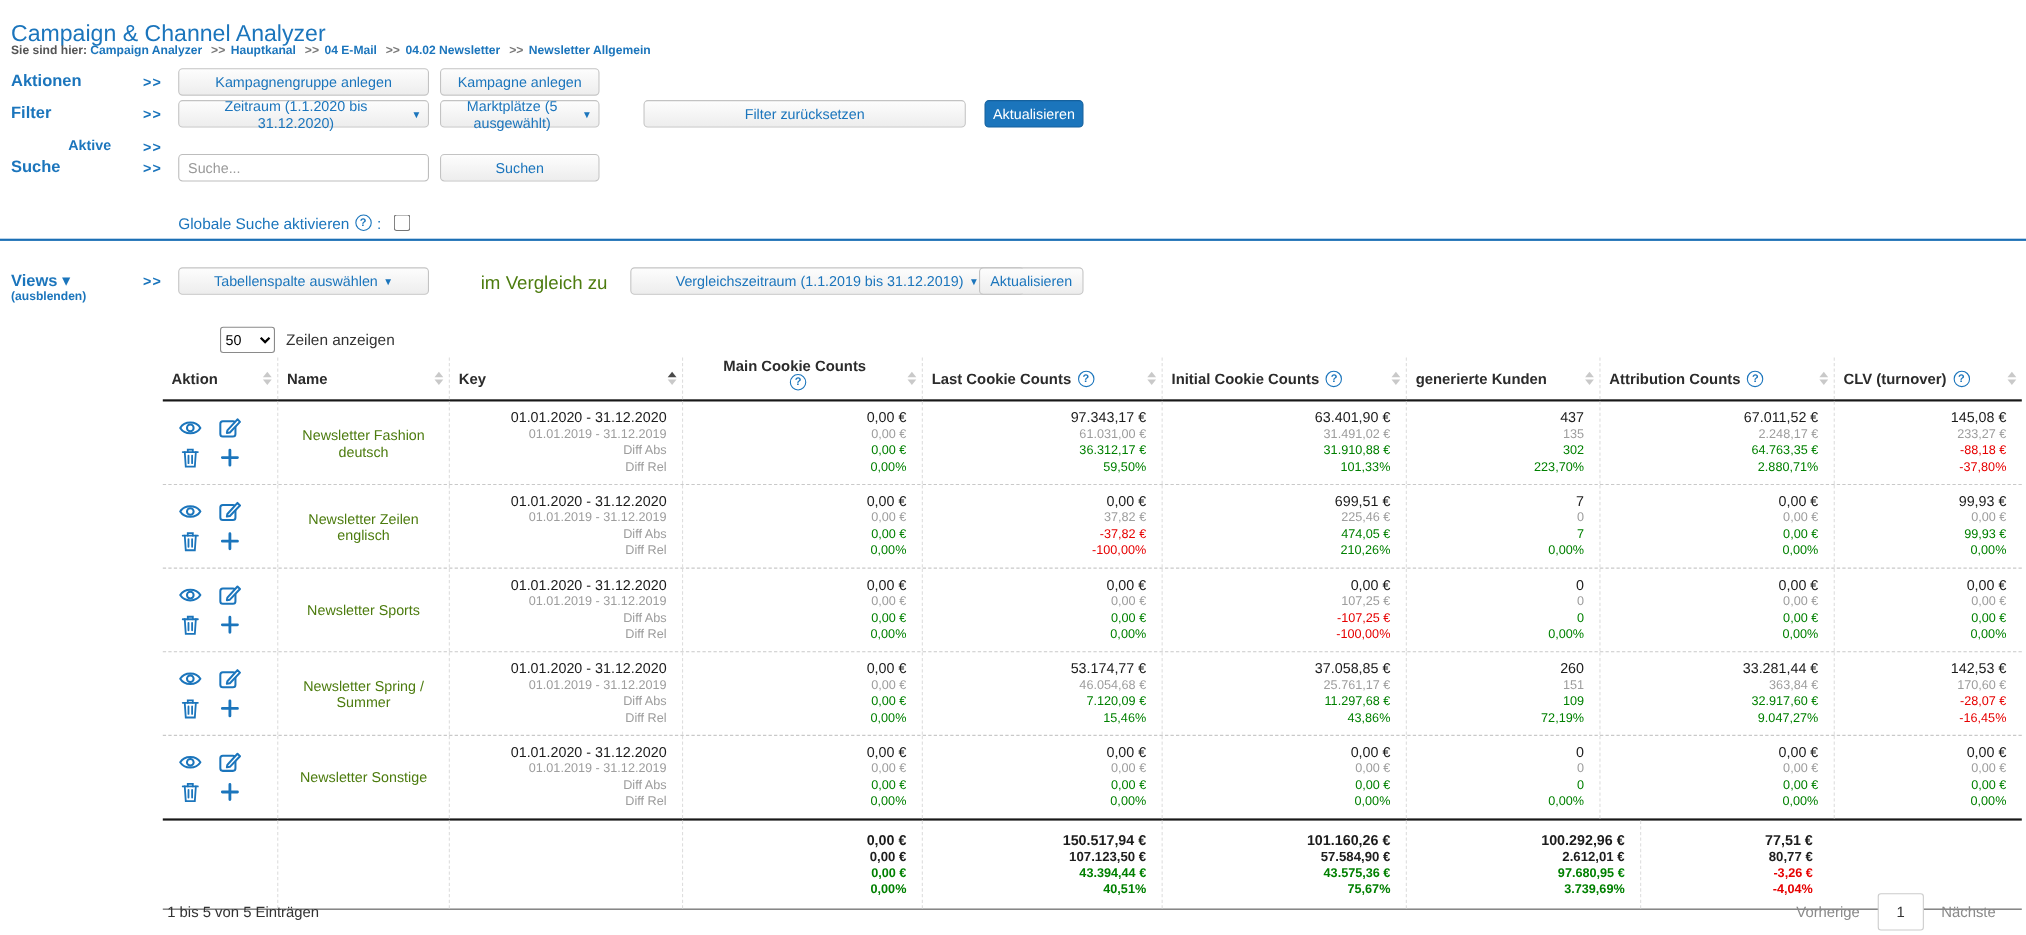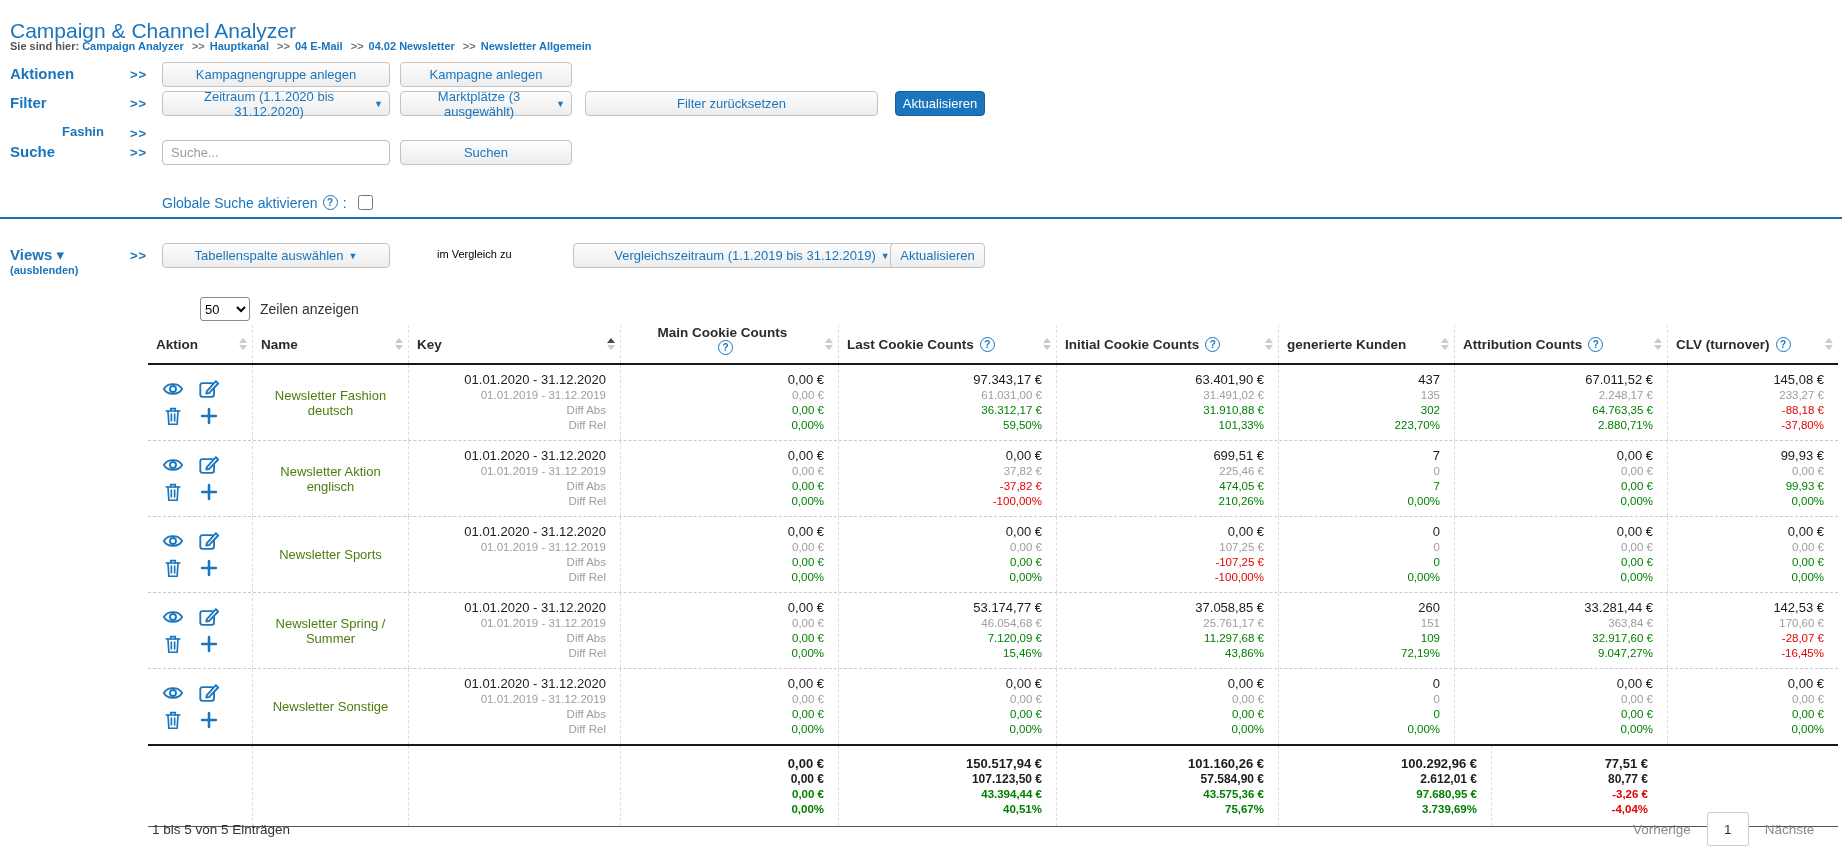--- a/index.html
+++ b/index.html
@@ -21,24 +21,24 @@
   .ctl-label.small{left:62px;font-size:13px;top:5px;}
   .x-arrow{position:absolute;left:130px;top:5px;font-size:13px;font-weight:bold;color:#1b75bc;letter-spacing:1px;}
   .views-sub{position:absolute;left:10px;top:21px;font-size:11px;font-weight:bold;color:#1b75bc;}
 
   .btn{position:absolute;top:0;height:25px;box-sizing:border-box;
        background:linear-gradient(#fdfdfd,#ededed);border:1px solid #c3c3c3;border-radius:4px;
        color:#1b75bc;font-size:13px;font-family:inherit;cursor:pointer;
        display:flex;align-items:center;justify-content:center;gap:5px;padding:0 6px;}
   .btn .caret{font-size:9px;}
   .btn-blue{background:#1b75bc;border-color:#15619d;color:#fff;}
-  .b1{left:162px;width:228px;} .b2{left:400px;width:172px;}
+  .b1{left:162px;width:228px;} .b2{left:400px;width:145px;}
   .b3{left:585px;width:293px;} .b-apply{left:895px;width:90px;}
   .b3v{left:573px;width:358px;} .b-applyv{left:890px;width:95px;}
-  .cmp-label{position:absolute;left:437px;top:5px;font-size:11px;color:#000000;}
+  .cmp-label{position:absolute;left:437px;top:5px;font-size:17px;color:#4d7c0f;}
 
   .search-input{position:absolute;left:162px;top:0;width:228px;height:25px;box-sizing:border-box;
        border:1px solid #bdbdbd;border-radius:4px;padding:0 8px;font-size:13px;font-family:inherit;color:#333;}
   .search-input::placeholder{color:#9a9a9a;}
 
   .global-wrap{position:absolute;left:162px;top:0;display:flex;align-items:center;gap:5px;
        font-size:14px;color:#1b75bc;}
   .help{display:inline-flex;align-items:center;justify-content:center;width:15px;height:15px;
        border:1.5px solid #1b75bc;border-radius:50%;color:#1b75bc;font-size:10px;font-weight:bold;
        box-sizing:border-box;cursor:pointer;flex:0 0 auto;}
@@ -121,33 +121,33 @@
 </div>
 
 <div class="abs ctl-row r-filter">
   <span class="ctl-label">Filter</span>
   <span class="x-arrow">&gt;&gt;</span>
   <button class="btn b1">
     <span>Zeitraum (1.1.2020 bis 31.12.2020)</span>
     <span class="caret">▼</span>
   </button>
   <button class="btn b2">
-    <span>Marktplätze (3 ausgewählt)</span>
+    <span>Marktplätze (5 ausgewählt)</span>
     <span class="caret">▼</span>
   </button>
   <button class="btn b3">
     <span>Filter zurücksetzen</span>
   </button>
   <button class="btn btn-blue b-apply">
     <span>Aktualisieren</span>
   </button>
 </div>
 
 <div class="abs ctl-row r-aktive">
-  <span class="ctl-label small">Fashin</span>
+  <span class="ctl-label small">Aktive</span>
   <span class="x-arrow" style="top:7px">&gt;&gt;</span>
 </div>
 
 <div class="abs ctl-row r-suche">
   <span class="ctl-label">Suche</span>
   <span class="x-arrow">&gt;&gt;</span>
   <input class="search-input" placeholder="Suche..." style="">
   <button class="btn b2">
     <span>Suchen</span>
   </button>
@@ -360,21 +360,21 @@
               <path d="M10.2 10v7.5 M13.8 10v7.5"></path>
             </svg>
           </span>
           <span class="act-btn">
             <svg viewBox="0 0 24 24" stroke="#1b75bc" stroke-width="2.8" stroke-linecap="round">
               <path d="M12 4.5v15 M4.5 12h15"></path>
             </svg>
           </span>
         </div>
         <div class="tcell col-1 name-cell">
-          <span class="name-link">Newsletter Aktion englisch</span>
+          <span class="name-link">Newsletter Zeilen englisch</span>
         </div>
         <div class="tcell col-2 key-cell">
           <div class="key-cur">01.01.2020 - 31.12.2020</div>
           <div class="key-sub">01.01.2019 - 31.12.2019</div>
           <div class="key-sub">Diff Abs</div>
           <div class="key-sub">Diff Rel</div>
         </div>
         <div class="tcell col-3 val-cell pos">
           <div class="ln-cur">0,00 €</div>
           <div class="ln-prev">0,00 €</div>

